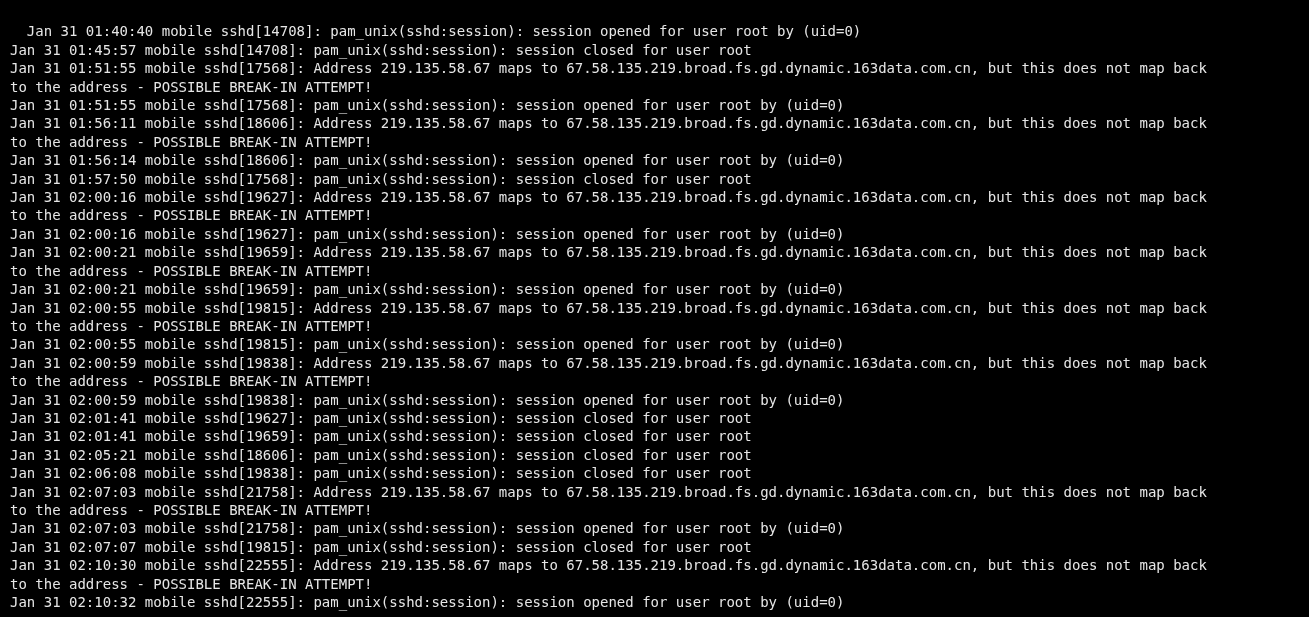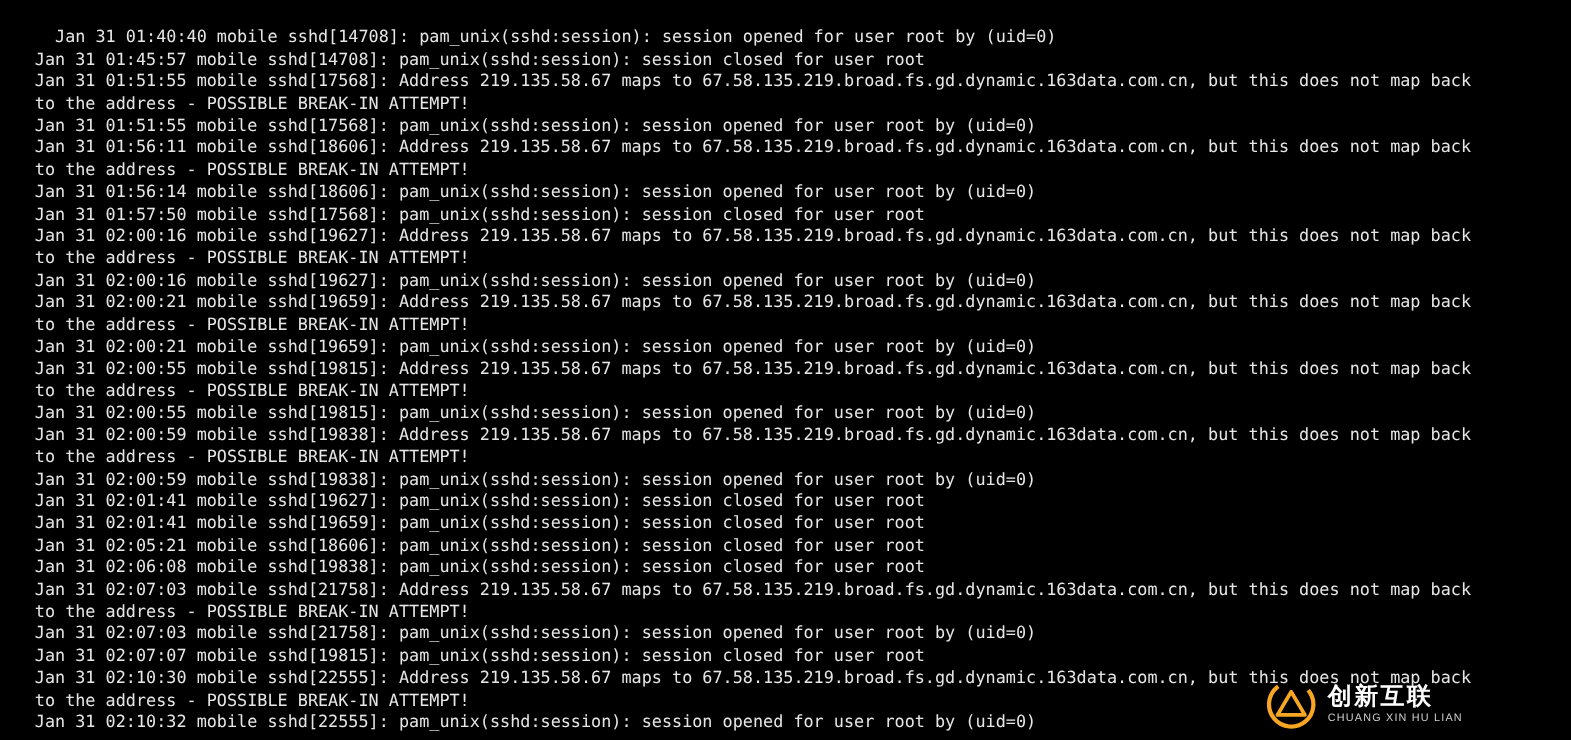--- a/index.html
+++ b/index.html
@@ -8,21 +8,20 @@
     width:1210px;height:617px;
     padding:4px 0 15px 10px;
     background:#000;
     color:#e6e6e6;
     font-family:"DejaVu Sans Mono","Liberation Mono",Consolas,monospace;
     font-size:14px;
     line-height:18.4px;
     white-space:pre-wrap;
     word-break:break-all;
     position:relative;
-    margin-left:19px;
   }
   .watermark{
     position:absolute;
     right:10px;bottom:8px;
     display:flex;align-items:center;
     gap:8px;
     pointer-events:none;
   }
   .watermark .wm-icon{
     width:44px;height:44px;
@@ -62,25 +61,13 @@
 Jan 31 02:01:41 mobile sshd[19659]: pam_unix(sshd:session): session closed for user root
 Jan 31 02:05:21 mobile sshd[18606]: pam_unix(sshd:session): session closed for user root
 Jan 31 02:06:08 mobile sshd[19838]: pam_unix(sshd:session): session closed for user root
 Jan 31 02:07:03 mobile sshd[21758]: Address 219.135.58.67 maps to 67.58.135.219.broad.fs.gd.dynamic.163data.com.cn, but this does not map back to the address - POSSIBLE BREAK-IN ATTEMPT!
 Jan 31 02:07:03 mobile sshd[21758]: pam_unix(sshd:session): session opened for user root by (uid=0)
 Jan 31 02:07:07 mobile sshd[19815]: pam_unix(sshd:session): session closed for user root
 Jan 31 02:10:30 mobile sshd[22555]: Address 219.135.58.67 maps to 67.58.135.219.broad.fs.gd.dynamic.163data.com.cn, but this does not map back to the address - POSSIBLE BREAK-IN ATTEMPT!
 Jan 31 02:10:32 mobile sshd[22555]: pam_unix(sshd:session): session opened for user root by (uid=0)
 </span>
 
-  <div class="watermark">
-    <div class="wm-icon">
-      <svg viewBox="0 0 100 100">
-        <circle cx="50" cy="50" r="42" fill="none" stroke="#f6a623" stroke-width="8" stroke-dasharray="200 70" transform="rotate(-40 50 50)"></circle>
-        <polygon points="50,26 76,70 24,70" fill="none" stroke="#f6a623" stroke-width="7" stroke-linejoin="round"></polygon>
-      </svg>
-    </div>
-    <div class="wm-text">
-      <div class="wm-main">创新互联</div>
-      <div class="wm-sub">CHUANG XIN HU LIAN</div>
-    </div>
-  </div>
 </div>
 
 </body></html>

